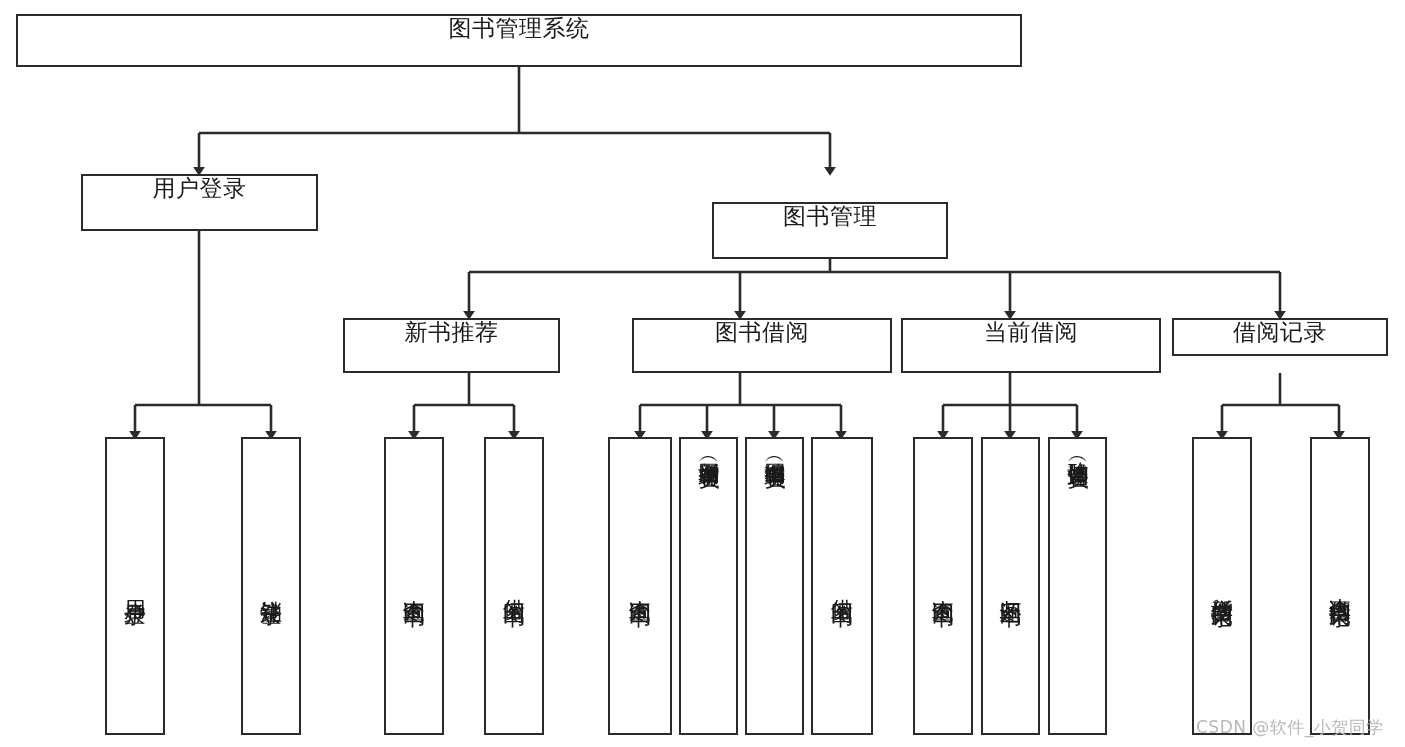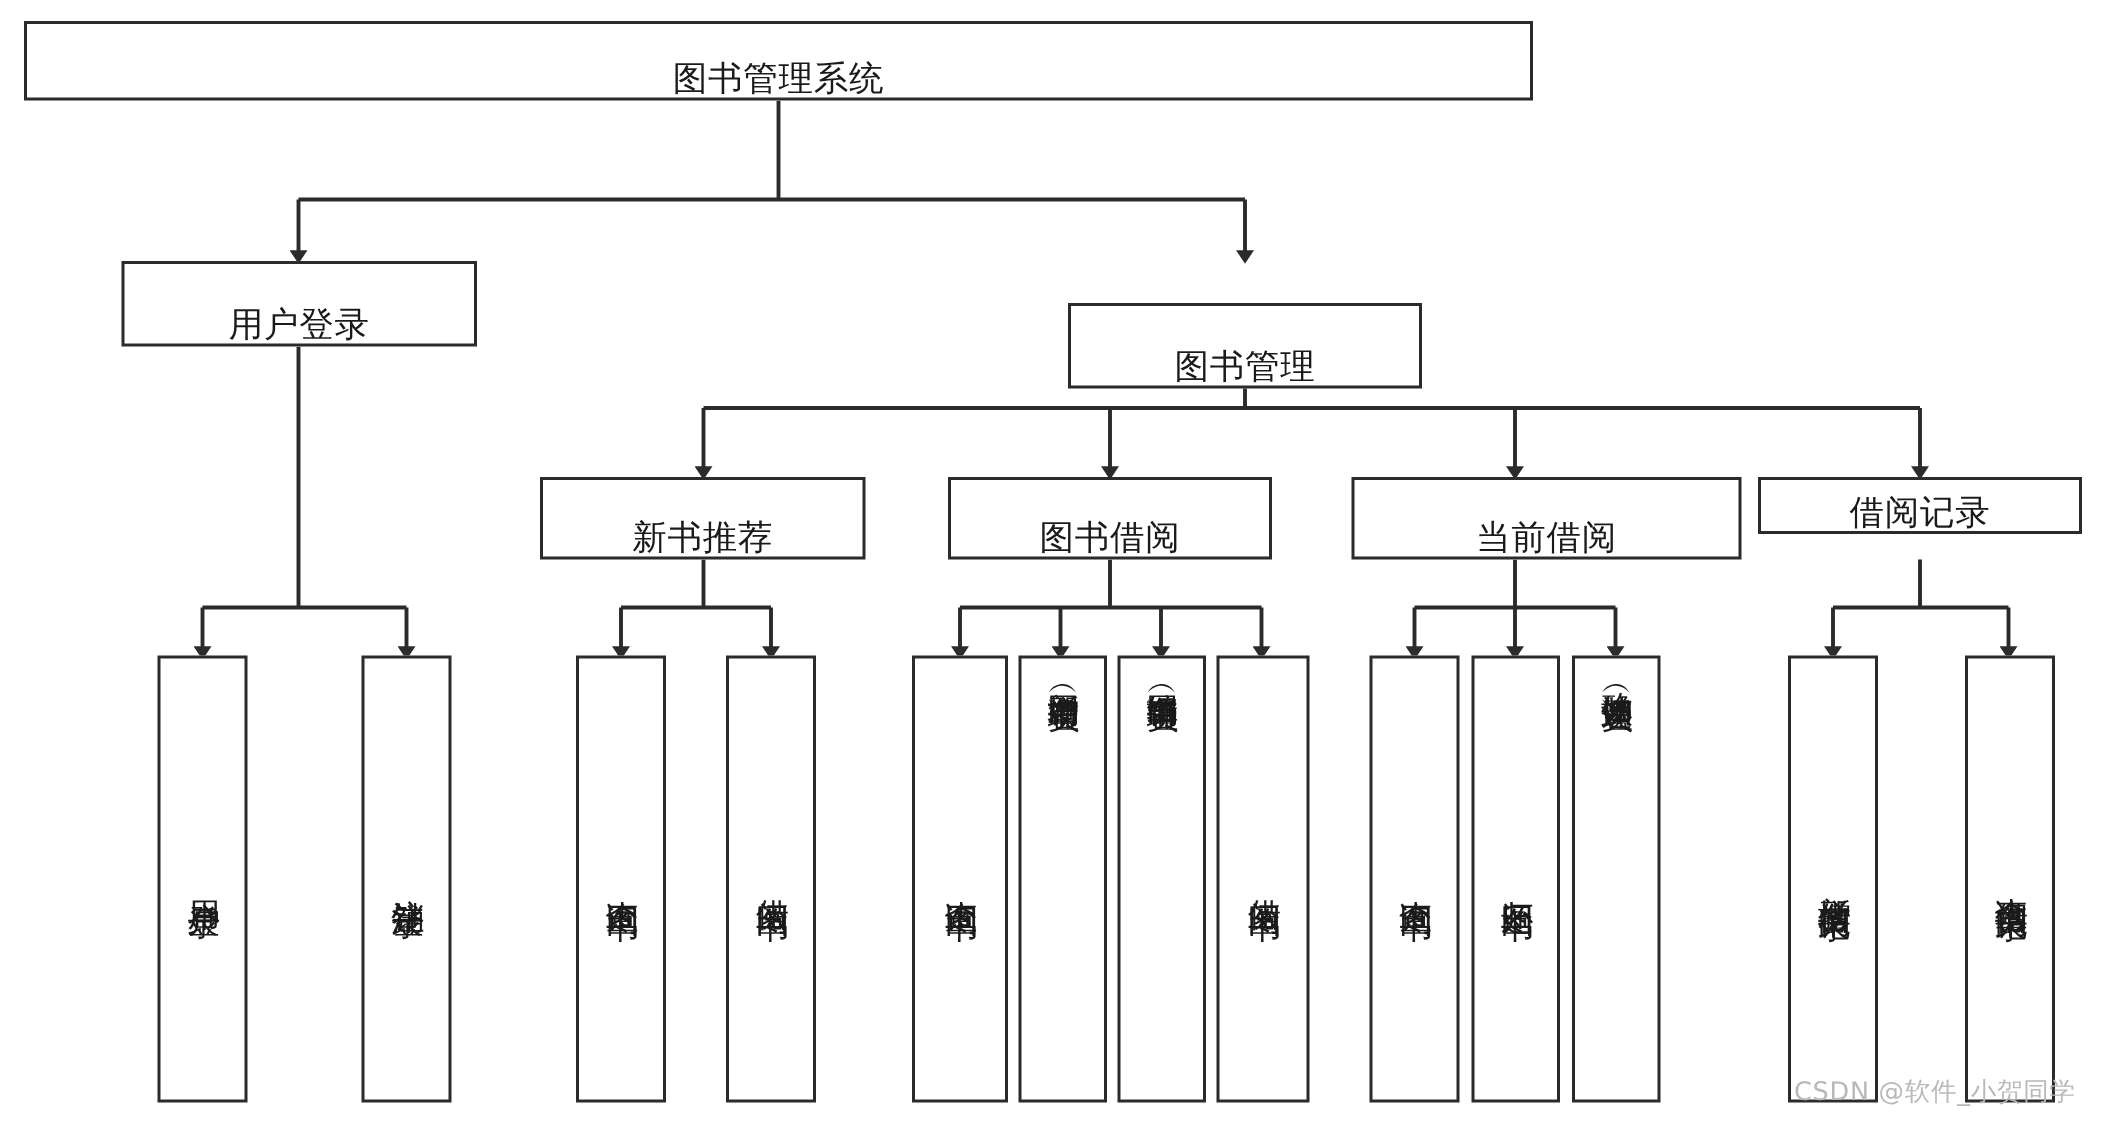--- a/index.html
+++ b/index.html
@@ -25,21 +25,21 @@
     width: 1405px;
     height: 747px;
     pointer-events: none;
   }
   .node {
     position: absolute;
     box-sizing: border-box;
     background: #ffffff;
     border: 2px solid #2b2b2b;
     display: flex;
-    align-items: flex-end;
+    align-items: flex-start;
     justify-content: center;
     color: #1a1a1a;
   }
   .node .label {
     display: block;
     text-align: center;
     line-height: 1.05;
     letter-spacing: 0.5px;
   }
   
@@ -146,25 +146,25 @@
   </div>
 
   <div class="node h" style="left:81px; top:174px; width:237px; height:57px;">
     <span class="label">用户登录</span>
   </div>
 
   <div class="node h" style="left:712px; top:174px; width:236px; height:57px;margin-top:28px;">
     <span class="label">图书管理</span>
   </div>
 
-  <div class="node h" style="left:360px; top:318px; width:217px; height:55px;">
+  <div class="node h" style="left:343px; top:318px; width:217px; height:55px;">
     <span class="label">新书推荐</span>
   </div>
 
-  <div class="node h" style="left:632px; top:318px; width:216px; height:55px;">
+  <div class="node h" style="left:632px; top:318px; width:260px; height:55px;">
     <span class="label">图书借阅</span>
   </div>
 
   <div class="node h" style="left:901px; top:318px; width:260px; height:55px;">
     <span class="label">当前借阅</span>
   </div>
 
   <div class="node h" style="left:1172px; top:318px; width:216px; height:38px;">
     <span class="label">借阅记录</span>
   </div>

